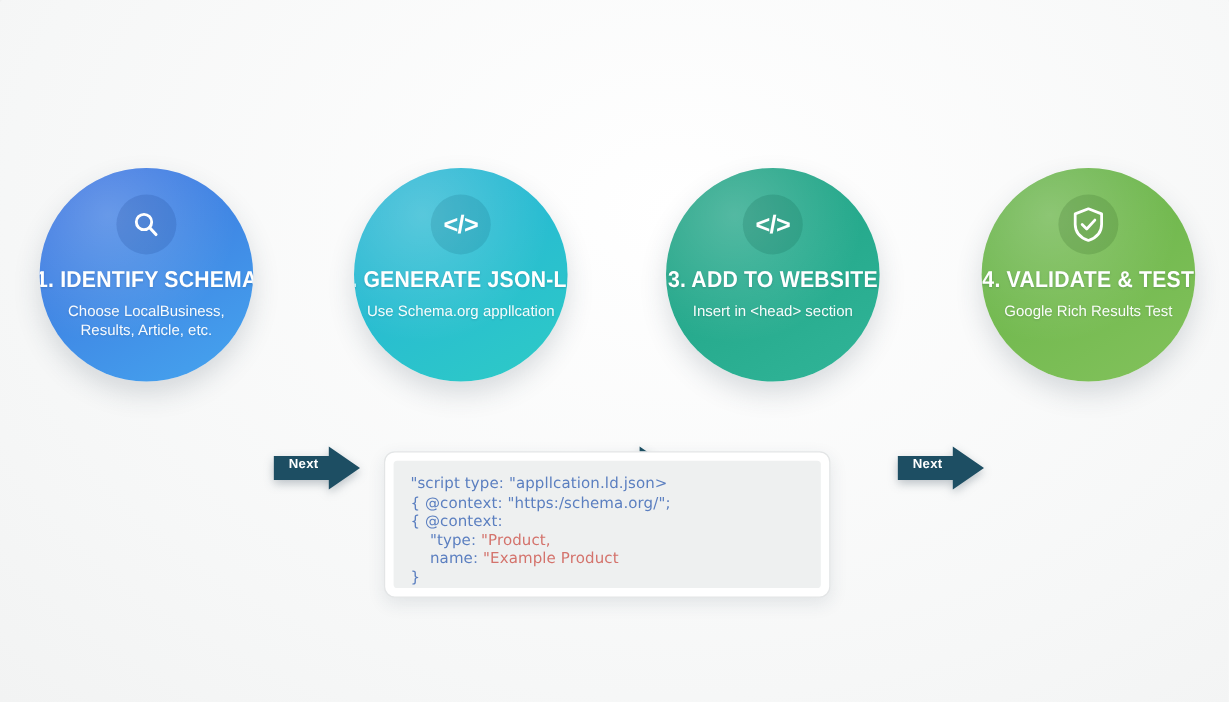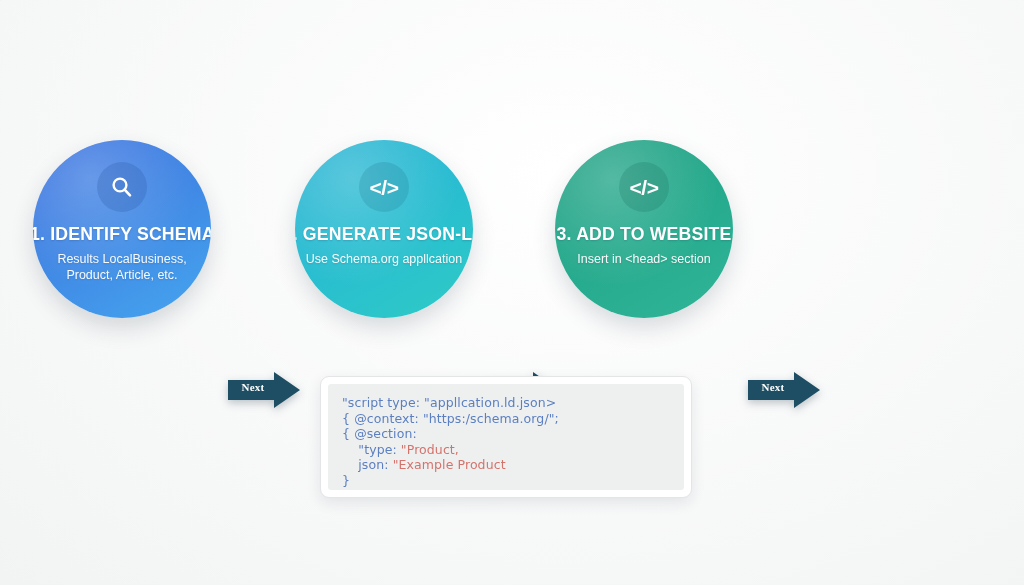--- a/index.html
+++ b/index.html
@@ -67,21 +67,20 @@
     position:relative;z-index:2;
     margin-top:8px;color:rgba(255,255,255,0.96);
     font-size:12.5px;line-height:1.28;text-align:center;
     width:168px;text-shadow:0 1px 2px rgba(0,40,70,0.15);
   }
 
   
   .arrow{
     position:absolute;top:231px;width:72px;height:38px;
     filter:drop-shadow(0 3px 4px rgba(30,50,70,0.28));
-    font-family:Liberation Serif, serif;
   }
   .a1{left:228px;} .a2{left:487px;} .a3{left:748px;}
   .arrow svg{display:block;}
   .arrow .lbl{
     position:absolute;left:4px;top:11px;width:42px;text-align:center;
     color:#ffffff;font-size:11px;font-weight:bold;line-height:1;
     letter-spacing:0.2px;
   }
 
   
@@ -112,21 +111,21 @@
 <div class="flow">
 
   <div class="step s1">
     <div class="badge">
       <svg width="26" height="26" viewBox="0 0 26 26" aria-hidden="true">
         <circle cx="11" cy="11" r="6.4" fill="none" stroke="#ffffff" stroke-width="2.4"></circle>
         <line x1="15.6" y1="15.6" x2="21" y2="21.4" stroke="#ffffff" stroke-width="2.6" stroke-linecap="round"></line>
       </svg>
     </div>
     <div class="s-title">1. IDENTIFY SCHEMA</div>
-    <div class="s-sub">Results LocalBusiness, Product, Article, etc.</div>
+    <div class="s-sub">Choose LocalBusiness, Results, Article, etc.</div>
   </div>
 
   <div class="arrow a1">
     <svg width="72" height="38" viewBox="0 0 72 38" aria-hidden="true">
       <path d="M0 9 H46 V1 L72 19 L46 37 V29 H0 Z" fill="#1d4e63"></path>
     </svg>
     <div class="lbl">Next</div>
   </div>
 
   <div class="step s2">
@@ -152,24 +151,34 @@
     <div class="s-sub">Insert in &lt;head&gt; section</div>
   </div>
 
   <div class="arrow a3">
     <svg width="72" height="38" viewBox="0 0 72 38" aria-hidden="true">
       <path d="M0 9 H46 V1 L72 19 L46 37 V29 H0 Z" fill="#1d4e63"></path>
     </svg>
     <div class="lbl">Next</div>
   </div>
 
+  <div class="step s4">
+    <div class="badge">
+      <svg width="28" height="30" viewBox="0 0 28 30" aria-hidden="true">
+        <path d="M14 2 L25 6.2 V15 C25 22 19.6 26.4 14 28.4 C8.4 26.4 3 22 3 15 V6.2 Z" fill="none" stroke="#ffffff" stroke-width="2.3" stroke-linejoin="round"></path>
+        <path d="M8.8 15 L12.6 18.8 L19.4 11.4" fill="none" stroke="#ffffff" stroke-width="2.3" stroke-linecap="round" stroke-linejoin="round"></path>
+      </svg>
+    </div>
+    <div class="s-title">4. VALIDATE &amp; TEST</div>
+    <div class="s-sub">Google Rich Results Test</div>
+  </div>
 </div>
 
 <div class="code-card">
   <div class="code-inner">
     <div class="code-line"><span>"script type: "appllcation.ld.json&gt;</span><span class="str"></span></div>
     <div class="code-line"><span>{ @context: "https:/schema.org/";</span><span class="str"></span></div>
-    <div class="code-line"><span>{ @section:</span><span class="str"></span></div>
+    <div class="code-line"><span>{ @context:</span><span class="str"></span></div>
     <div class="code-line"><span>    "type: </span><span class="str">"Product,</span></div>
-    <div class="code-line"><span>    json: </span><span class="str">"Example Product</span></div>
+    <div class="code-line"><span>    name: </span><span class="str">"Example Product</span></div>
     <div class="code-line"><span>}</span><span class="str"></span></div>
   </div>
 </div>
 
 </body></html>

